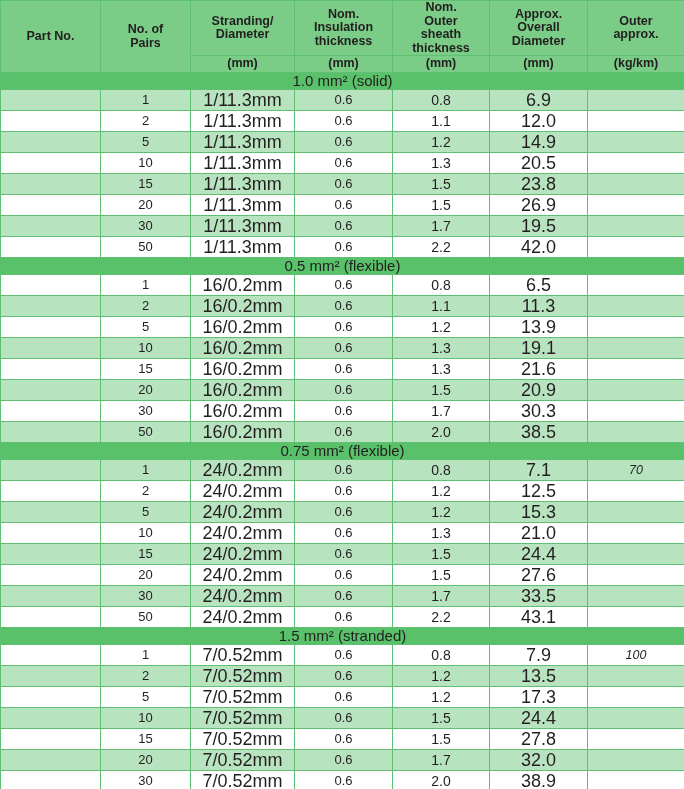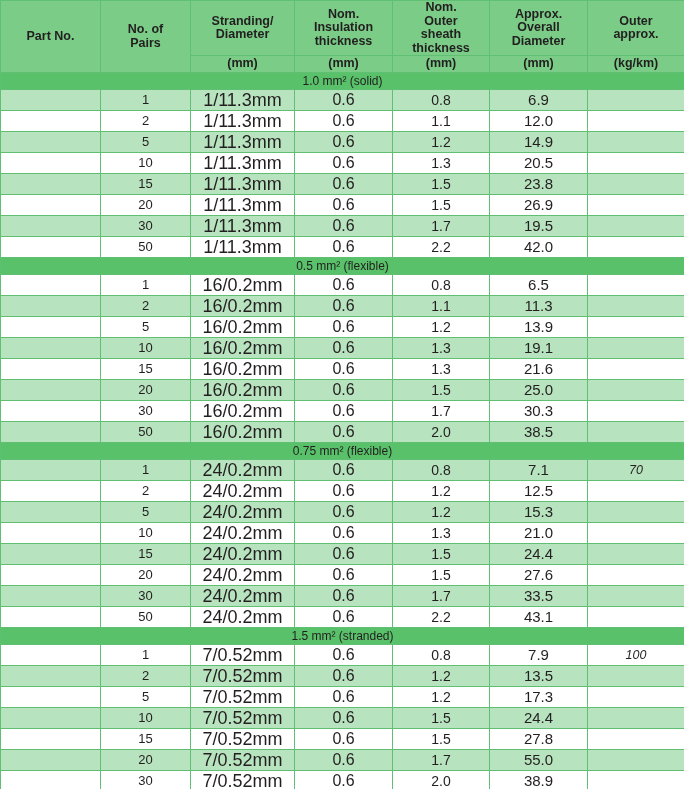--- a/index.html
+++ b/index.html
@@ -56,35 +56,35 @@
     height: 20px;
     line-height: 20px;
     font-weight: normal;
   }
   tbody tr.row-light td { background: #b8e3bf; }
   tbody tr.row-white td { background: #ffffff; }
 
   tbody tr.section-row td {
     background: #58c169;
     text-align: left;
-    font-size: 12px;
+    font-size: 15px;
     height: 16px;
     line-height: 16px;
     padding-left: 4px;
     border-left: 1px solid #4fb868;
     border-right: 1px solid #4fb868;
   }
 
   td.cell-part   { }
   td.cell-weight { }
   td.cell-sheath { font-size: 14px; }
-  td.cell-diam   { font-size: 15px; }
+  td.cell-diam   { font-size: 18px; }
   td.cell-pairs  { font-size: 13px; }
   td.cell-strand { font-size: 18px; margin-top: 42px; }
-  td.cell-ins    { font-size: 16px; }
+  td.cell-ins    { font-size: 13px; }
   td.cell-weight { font-size: 12.5px; font-style: italic; }
 </style>
 </head>
 <body>
 
 <table id="spec-table">
   <colgroup>
     <col class="c-part">
       <col class="c-pairs">
       <col class="c-strand">
@@ -258,21 +258,21 @@
         <td class="cell-sheath">1.3</td>
         <td class="cell-diam">21.6</td>
         <td class="cell-weight"></td>
       </tr>
       <tr class="row-light">
         <td class="cell-part"></td>
         <td class="cell-pairs">20</td>
         <td class="cell-strand">16/0.2mm</td>
         <td class="cell-ins">0.6</td>
         <td class="cell-sheath">1.5</td>
-        <td class="cell-diam">25.0</td>
+        <td class="cell-diam">20.9</td>
         <td class="cell-weight"></td>
       </tr>
       <tr class="row-white">
         <td class="cell-part"></td>
         <td class="cell-pairs">30</td>
         <td class="cell-strand">16/0.2mm</td>
         <td class="cell-ins">0.6</td>
         <td class="cell-sheath">1.7</td>
         <td class="cell-diam">30.3</td>
         <td class="cell-weight"></td>
@@ -408,21 +408,21 @@
         <td class="cell-sheath">1.5</td>
         <td class="cell-diam">27.8</td>
         <td class="cell-weight"></td>
       </tr>
       <tr class="row-light">
         <td class="cell-part"></td>
         <td class="cell-pairs">20</td>
         <td class="cell-strand">7/0.52mm</td>
         <td class="cell-ins">0.6</td>
         <td class="cell-sheath">1.7</td>
-        <td class="cell-diam">55.0</td>
+        <td class="cell-diam">32.0</td>
         <td class="cell-weight"></td>
       </tr>
       <tr class="row-white">
         <td class="cell-part"></td>
         <td class="cell-pairs">30</td>
         <td class="cell-strand">7/0.52mm</td>
         <td class="cell-ins">0.6</td>
         <td class="cell-sheath">2.0</td>
         <td class="cell-diam">38.9</td>
         <td class="cell-weight"></td>

